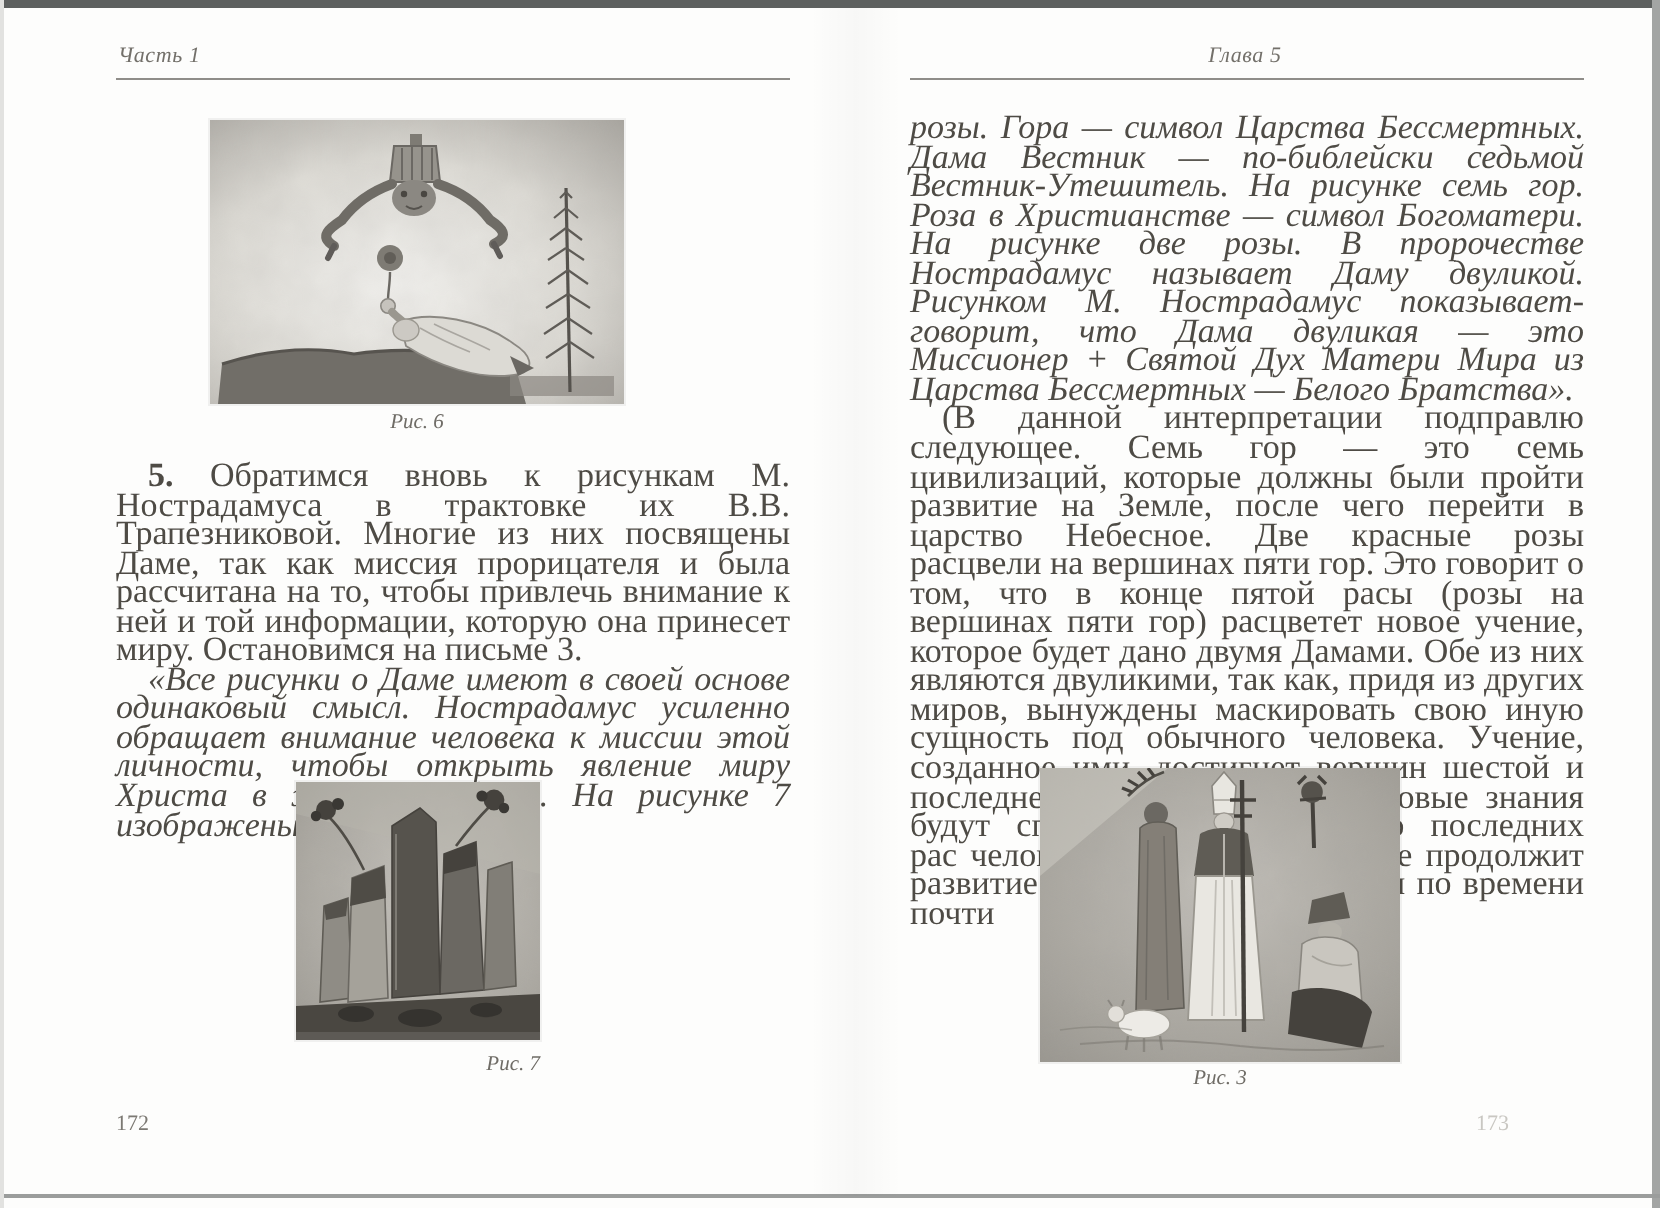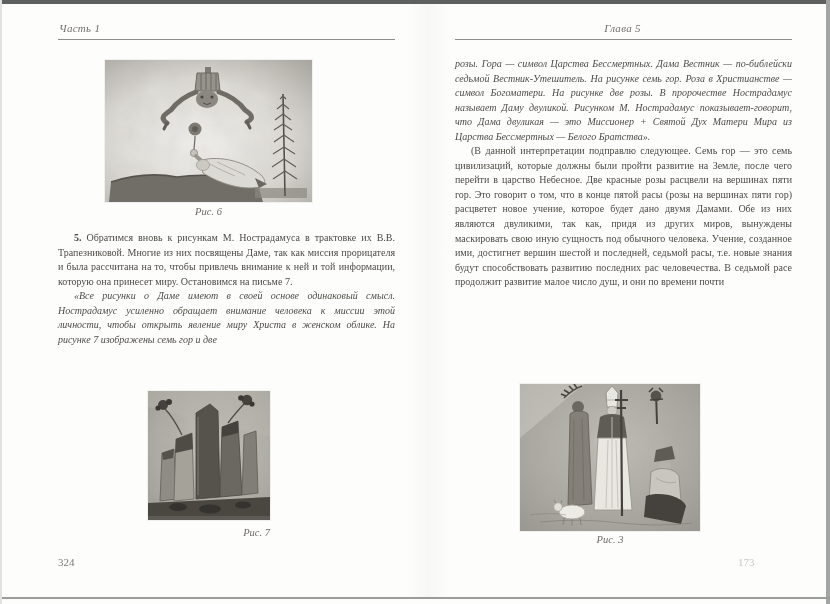--- a/index.html
+++ b/index.html
@@ -13,21 +13,21 @@
   .edge-bottom{left:0;top:597px;width:830px;height:2px;background:#9b9d9c;}
   .edge-left{left:0;top:0;width:2px;height:604px;background:#e2e2e0;}
   .gutter{position:absolute;left:405px;top:4px;width:46px;height:594px;
     background:linear-gradient(90deg,rgba(0,0,0,0) 0%,rgba(0,0,0,0.025) 50%,rgba(0,0,0,0) 100%);}
   .hdr{position:absolute;top:22px;font-style:italic;font-size:11px;color:#73706a;letter-spacing:.3px;font-family:Liberation Serif, serif;}
   .hdr-left{left:59px;}
   .hdr-right{left:455px;width:335px;text-align:center;}
   .rule{position:absolute;top:39px;height:1px;background:#8f8d89;}
   .rule-left{left:58px;width:337px;}
   .rule-right{left:455px;width:337px;}
-  .bodytext{position:absolute;width:337px;font-size:10px;line-height:14.55px;
+  .bodytext{position:absolute;width:337px;font-size:17px;line-height:14.55px;
     color:#4e4b45;text-align:justify;}
   .bt-left{left:58px;top:231px;}
   .bt-right{left:455px;top:57px;}
   .bodytext p{margin:0;}
   .ind{text-indent:16px;}
   .ital{font-style:italic;}
   .lead{font-weight:bold;}
   .fig{position:absolute;box-shadow:0 0 0 1px rgba(0,0,0,0.05);}
   .fig svg{display:block;}
   .fig6{left:105px;top:60px;}
@@ -105,21 +105,21 @@
 
       <path d="M95,101 C110,95 136,100 152,112 C160,117 163,124 155,127 C135,131 112,122 98,113 Z" fill="#dcdad4" stroke="#8b8882" stroke-width="0.9"></path>
       <path d="M105,104 C112,108 120,112 130,116 M112,102 C120,106 130,110 140,115" stroke="#a9a6a0" stroke-width="0.8" fill="none"></path>
       <ellipse cx="98" cy="105" rx="6.5" ry="5.5" fill="#ccc9c3" stroke="#9a978f" stroke-width="0.7"></ellipse>
       <path d="M150,118 L162,124 L154,128 Z" fill="#6b6863"></path>
     </svg>
   </div>
   <div class="cap cap6">Рис. 6</div>
 
   <div class="bodytext bt-left">
-    <p class="ind"><span class="lead">5.</span><span> Обратимся вновь к рисункам М. Нострадамуса в трактовке их В.В. Трапезниковой. Многие из них посвящены Даме, так как миссия прорицателя и была рассчитана на то, чтобы привлечь внимание к ней и той информации, которую она принесет миру. Остановимся на письме 7.</span></p>
+    <p class="ind"><span class="lead">5.</span><span> Обратимся вновь к рисункам М. Нострадамуса в трактовке их В.В. Трапезниковой. Многие из них посвящены Даме, так как миссия прорицателя и была рассчитана на то, чтобы привлечь внимание к ней и той информации, которую она принесет миру. Остановимся на письме 3.</span></p>
     <p class="ind ital">«Все рисунки о Даме имеют в своей основе одинаковый смысл. Нострадамус усиленно обращает внимание человека к миссии этой личности, чтобы открыть явление миру Христа в женском облике. На рисунке 7 изображены семь гор и две</p>
   </div>
 
   <div class="fig fig7" aria-label="Рисунок М. Нострадамуса: семь гор-камней и две розы на стеблях">
     <svg width="122" height="129" viewBox="0 0 122 129" xmlns="http://www.w3.org/2000/svg">
       <defs>
         <radialGradient id="f7bg" cx="0.55" cy="0.45" r="0.85">
           <stop offset="0" stop-color="#c7c4be"></stop>
           <stop offset="0.6" stop-color="#aeaba4"></stop>
           <stop offset="1" stop-color="#97948d"></stop>
@@ -154,21 +154,21 @@
 
       <path d="M0,112 L122,106 L122,129 L0,129 Z" fill="#4a4741"></path>
       <ellipse cx="30" cy="116" rx="9" ry="4" fill="#35332f"></ellipse>
       <ellipse cx="62" cy="118" rx="11" ry="4.5" fill="#35332f"></ellipse>
       <ellipse cx="95" cy="114" rx="8" ry="3.6" fill="#35332f"></ellipse>
       <rect x="0" y="125" width="122" height="4" fill="#6b6862" opacity="0.6"></rect>
     </svg>
   </div>
   <div class="cap cap7">Рис. 7</div>
 
-  <div class="pn pn-left">324</div>
+  <div class="pn pn-left">172</div>
 
   <div class="hdr hdr-right">Глава 5</div>
   <div class="rule rule-right"></div>
 
   <div class="bodytext bt-right">
     <p class="ital">розы. Гора — символ Царства Бессмертных. Дама Вестник — по-библейски седьмой Вестник-Утешитель. На рисунке семь гор. Роза в Христианстве — символ Богоматери. На рисунке две розы. В пророчестве Нострадамус называет Даму двуликой. Рисунком М. Нострадамус показывает-говорит, что Дама двуликая — это Миссионер + Святой Дух Матери Мира из Царства Бессмертных — Белого Братства».</p>
     <p class="ind">(В данной интерпретации подправлю следующее. Семь гор — это семь цивилизаций, которые должны были пройти развитие на Земле, после чего перейти в царство Небесное. Две красные розы расцвели на вершинах пяти гор. Это говорит о том, что в конце пятой расы (розы на вершинах пяти гор) расцветет новое учение, которое будет дано двумя Дамами. Обе из них являются двуликими, так как, придя из других миров, вынуждены маскировать свою иную сущность под обычного человека. Учение, созданное ими, достигнет вершин шестой и последней, седьмой расы, т.е. новые знания будут способствовать развитию последних рас человечества. В седьмой расе продолжит развитие малое число душ, и они по времени почти</p>
   </div>
 
   <div class="fig fig8" aria-label="Рисунок М. Нострадамуса: фигура в белом облачении с посохом, сидящая фигура и агнец">

